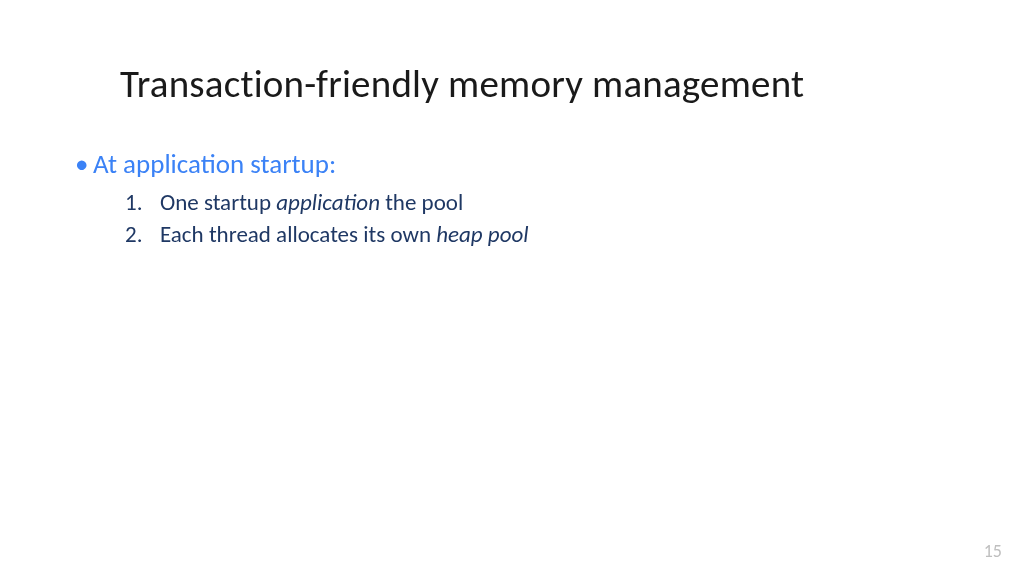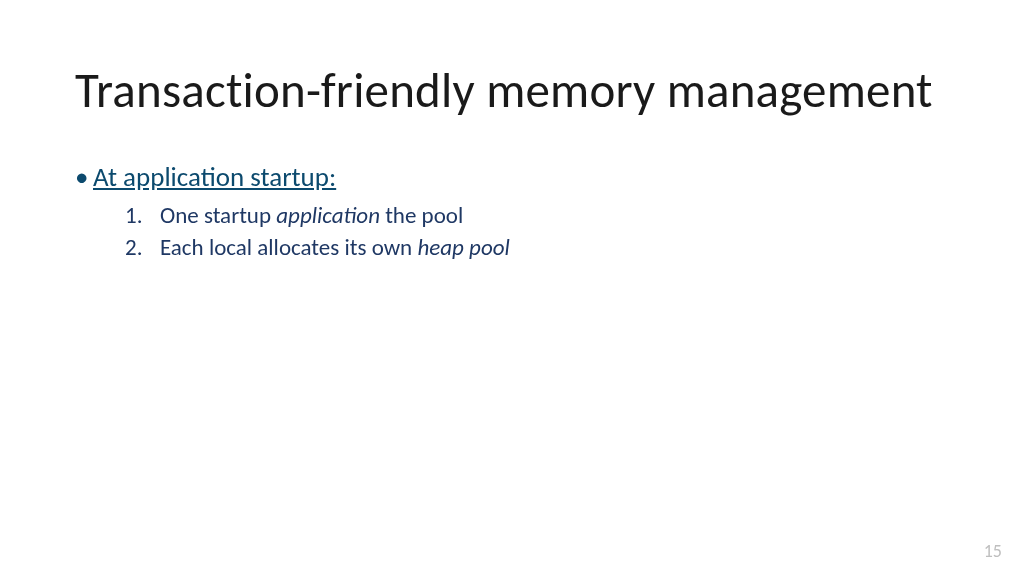--- a/index.html
+++ b/index.html
@@ -15,36 +15,36 @@
       position: relative;
       overflow: hidden;
     }
     .slide {
       width: 100%;
       height: 100%;
       padding: 60px 75px 40px 75px;
       position: relative;
     }
     .title {
-      font-size: 49px;
+      font-size: 39px;
       font-weight: 400;
       color: #1a1a1a;
       letter-spacing: 0.2px;
       margin-bottom: 40px;
+      margin-left: 45px;
     }
     .content {
       color: #1f3864;
     }
     .bullet-main {
       font-size: 27px;
-      color: #0c4a6e;
+      color: #3b82f6;
       margin-bottom: 8px;
       position: relative;
       padding-left: 18px;
-      text-decoration: underline;
     }
     .bullet-main::before {
       content: "•";
       position: absolute;
       left: 0;
       top: 0;
     }
     .sub-list {
       list-style: none;
       padding-left: 50px;
@@ -79,18 +79,18 @@
   <h1 class="title">Transaction-friendly memory management</h1>
   <div class="content">
     <div class="bullet-main">At application startup:</div>
     <ol class="sub-list">
       <li class="sub-item">
         <span class="sub-num">1.</span>
         <span>One startup </span><span class="italic">application</span><span> the pool</span>
       </li>
       <li class="sub-item">
         <span class="sub-num">2.</span>
-        <span>Each local allocates its own </span><span class="italic">heap pool</span><span></span>
+        <span>Each thread allocates its own </span><span class="italic">heap pool</span><span></span>
       </li>
     </ol>
   </div>
   <div class="page-number">15</div>
 </div>
 
 </body></html>

